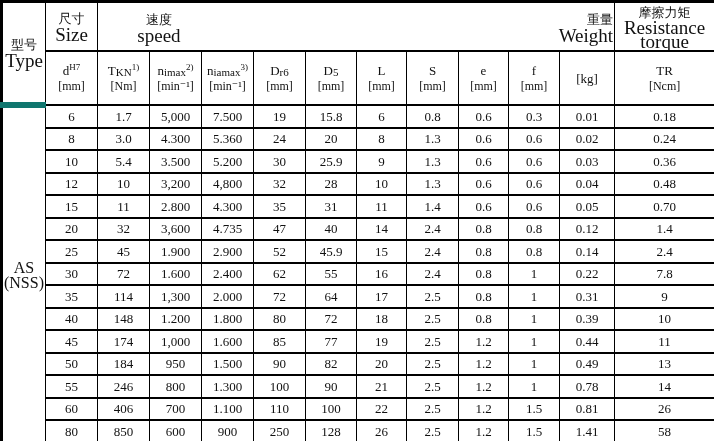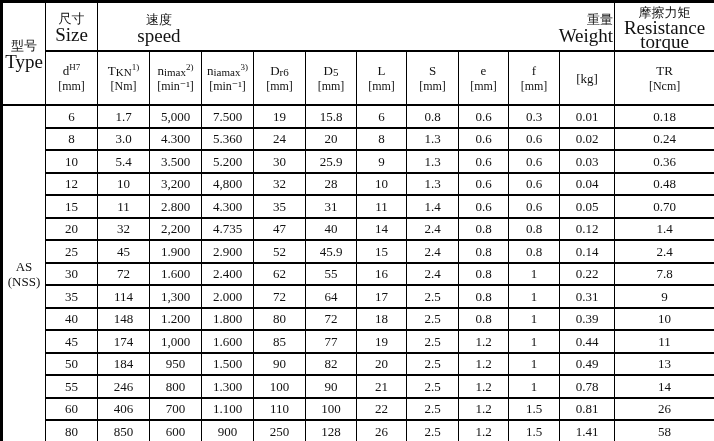--- a/index.html
+++ b/index.html
@@ -27,21 +27,21 @@
   .ch-line1{font-size:13px;line-height:17px;}
   .ch-line2{font-size:12px;line-height:15px;}
   sup{font-size:9px;line-height:0;}
   sub.flat{font-size:11px;vertical-align:-1px;line-height:0;}
   td.speedcell{position:relative;}
   .speed-label{position:absolute;left:32px;top:50%;transform:translateY(-50%);width:58px;text-align:center;}
   .weight-label{position:absolute;right:1px;top:50%;transform:translateY(-50%);width:55px;text-align:right;}
   
   tbody tr{height:22.5px;}
   tbody td{font-size:13px;}
-  td.typecell{border-top:2px solid #0f766e;font-size:13px;line-height:15px;margin-top:43px;}
+  td.typecell{border-top:6px solid #0f766e;font-size:16px;line-height:15px;margin-top:43px;}
 </style>
 </head>
 <body>
 
 <div class="page">
 <table class="spec">
   <colgroup>
     <col style="width:44px">
         <col style="width:52px">
         <col style="width:52px">
@@ -203,21 +203,21 @@
           <td>11</td>
           <td>1.4</td>
           <td>0.6</td>
           <td>0.6</td>
           <td>0.05</td>
           <td>0.70</td>
         </tr>
         <tr>
           <td>20</td>
           <td>32</td>
-          <td>2,200</td>
+          <td>3,600</td>
           <td>4.735</td>
           <td>47</td>
           <td>40</td>
           <td>14</td>
           <td>2.4</td>
           <td>0.8</td>
           <td>0.8</td>
           <td>0.12</td>
           <td>1.4</td>
         </tr>

